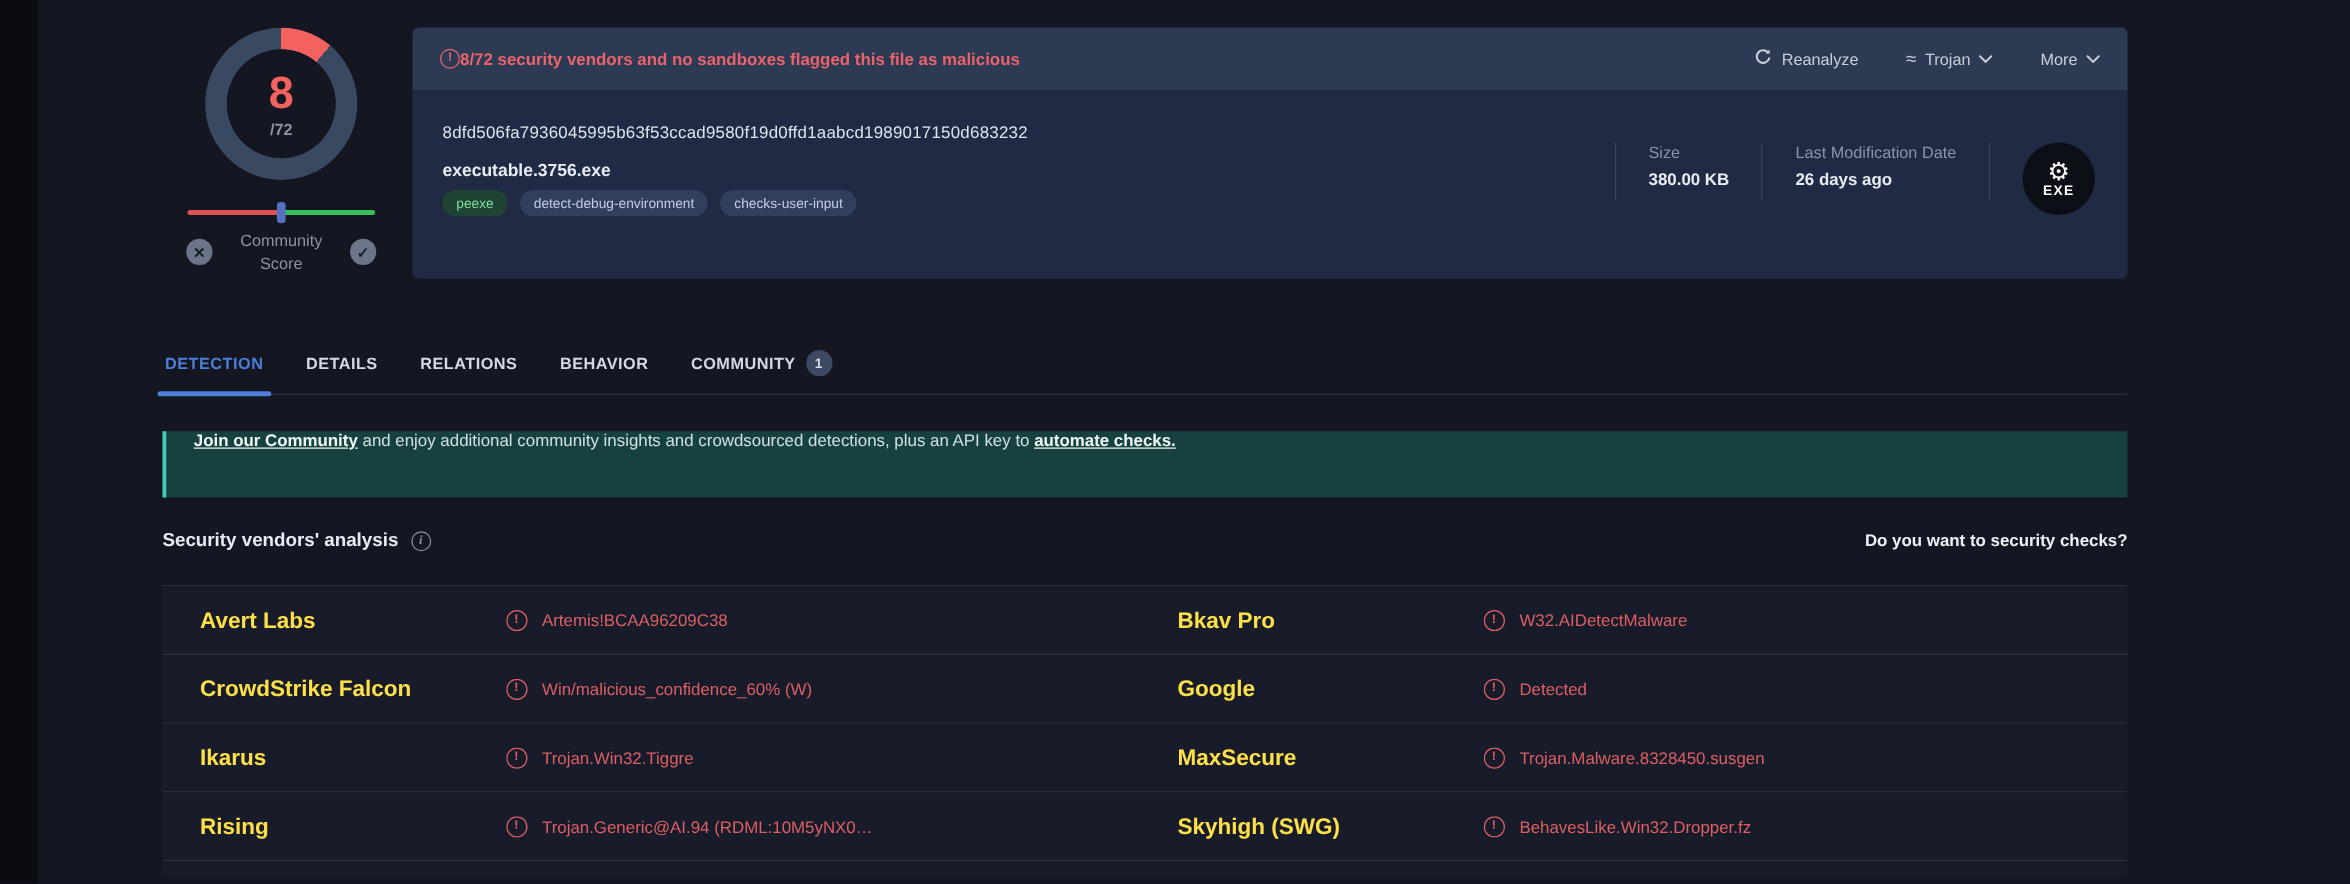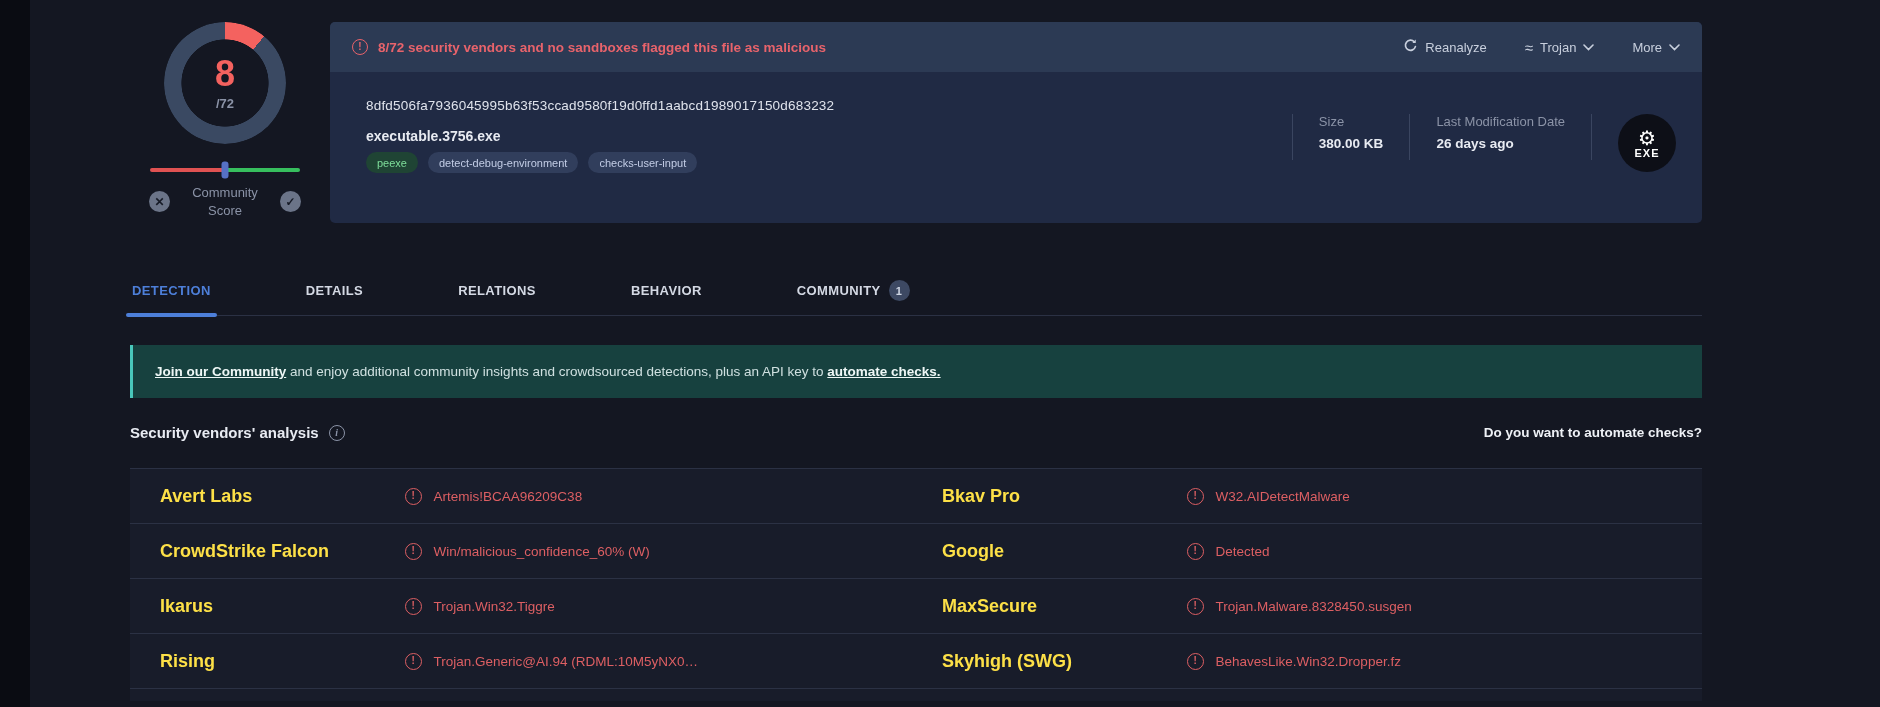--- a/index.html
+++ b/index.html
@@ -33,52 +33,52 @@
   .slider .marker{position:absolute;left:50%;top:50%;transform:translate(-50%,-50%);width:7px;height:17px;border-radius:3px;background:var(--slider-marker);}
   .community-row{display:flex;align-items:center;gap:14px;margin-top:12px;}
   .round-ico{width:21px;height:21px;border-radius:50%;background:#6b7488;color:#161a26;font-size:12px;font-weight:bold;display:flex;align-items:center;justify-content:center;}
   .community-label{color:var(--muted-text);font-size:13px;text-align:center;line-height:1.35;width:82px;}
 
   
   .card{position:absolute;left:330px;top:22px;width:1372px;height:201px;border-radius:5px;overflow:hidden;background:var(--card-body-bg);}
   .card-head{height:50px;background:var(--card-header-bg);display:flex;align-items:center;padding:0 22px;}
   .alert-ico{flex:0 0 auto;width:16px;height:16px;border:1.5px solid var(--accent-red);border-radius:50%;color:var(--accent-red);
     font-size:10px;font-weight:bold;display:inline-flex;align-items:center;justify-content:center;line-height:1;}
-  .head-msg{color:var(--accent-red);font-size:13.5px;font-weight:bold;margin-left:10px;flex:1;}
+  .head-msg{color:var(--accent-red);font-size:13.5px;font-weight:bold;margin-left:0;flex:1;}
   .head-actions{display:flex;align-items:center;gap:38px;color:#c8cfdd;font-size:13px;font-weight:normal;}
   .action{display:flex;align-items:center;gap:7px;cursor:pointer;}
   .similar-glyph{font-size:15px;line-height:1;}
   .chev svg{display:block;}
-  .card-body{display:flex;padding:26px 26px 0 36px;}
+  .card-body{display:flex;padding:26px 26px 0 24px;}
   .file-info{flex:1;min-width:0;}
   .hash{color:#dfe3ec;font-size:13.5px;letter-spacing:.2px;}
   .filename{color:var(--light-text);font-size:14px;font-weight:bold;margin-top:15px;}
   .tags{display:flex;gap:10px;margin-top:8px;}
   .tag{height:21px;padding:0 11px;border-radius:11px;font-size:11px;display:inline-flex;align-items:center;}
   .tag.green{background:var(--tag-green-bg);color:var(--tag-green-text);}
   .tag.gray{background:var(--tag-gray-bg);color:var(--tag-gray-text);}
   .meta{display:flex;align-items:flex-start;gap:0;margin-top:16px;}
   .vdiv{width:1px;height:46px;background:#3a4560;margin:0 0;}
   .meta-block{padding:0 26px;}
   .meta-label{color:var(--muted-text);font-size:13px;}
   .meta-value{color:var(--light-text);font-size:13.5px;font-weight:bold;margin-top:7px;}
   .exe-badge{width:58px;height:58px;border-radius:50%;background:#0d0f17;margin-left:26px;display:flex;flex-direction:column;align-items:center;justify-content:center;color:#fff;}
   .exe-badge .gear{font-size:20px;line-height:1;margin-bottom:-1px;}
   .exe-badge .ext{font-size:11px;font-weight:bold;letter-spacing:1px;}
 
   
-  .tabs{position:absolute;left:130px;top:272px;width:1572px;display:flex;gap:91px;border-bottom:1px solid var(--row-border);}
+  .tabs{position:absolute;left:130px;top:272px;width:1572px;display:flex;gap:30px;border-bottom:1px solid var(--row-border);}
   .tab{position:relative;padding:8px 2px 14px;color:#d4d9e4;font-size:13px;font-weight:bold;letter-spacing:.4px;display:flex;align-items:center;gap:8px;cursor:pointer;}
   .tab.active{color:var(--accent-blue);}
   .tab.active::after{content:"";position:absolute;left:-4px;right:-4px;bottom:-2px;height:4px;border-radius:2px;background:var(--accent-blue);}
   .tab .badge{width:21px;height:21px;border-radius:50%;background:#3d4963;color:#cfd6e4;font-size:11px;font-weight:bold;display:flex;align-items:center;justify-content:center;}
 
   
   .join-banner{position:absolute;left:130px;top:345px;width:1572px;height:53px;background:var(--teal-bg);border-left:3px solid var(--teal-border);
-    display:flex;align-items:center;padding:0 22px;color:#cfe0e0;font-size:13.5px;}
+    display:flex;align-items:flex-start;padding:0 22px;color:#cfe0e0;font-size:13.5px;}
   .join-banner a{color:#eef7f6;font-weight:bold;text-decoration:underline;cursor:pointer;}
 
   
   .section-head{position:absolute;left:130px;top:424px;width:1572px;display:flex;align-items:center;justify-content:space-between;}
   .sh-left{display:flex;align-items:center;gap:10px;}
   .sh-title{color:var(--light-text);font-size:15px;font-weight:bold;}
   .info-ico{width:16px;height:16px;border:1.4px solid #8b93a7;border-radius:50%;color:#8b93a7;font-size:10px;font-weight:bold;
     display:inline-flex;align-items:center;justify-content:center;font-family:"Liberation Serif",serif;font-style:italic;}
   .sh-right{color:#eef1f6;font-size:13.5px;font-weight:bold;cursor:pointer;}
 
@@ -202,21 +202,21 @@
     <span>
       <a>Join our Community</a><span> and enjoy additional community insights and crowdsourced detections, plus an API key to </span><a>automate checks.</a>
     </span>
   </div>
 
   <div class="section-head">
     <div class="sh-left">
       <span class="sh-title">Security vendors' analysis</span>
       <span class="info-ico">i</span>
     </div>
-    <div class="sh-right">Do you want to automate checks?</div>
+    <div class="sh-right">Do you want to security checks?</div>
   </div>
 
   <div class="vtable">
 
     <div class="vrow">
       <div class="vcell vendor">Avert Labs</div>
       <div class="vcell detect">
         <span class="det-ico">!</span>
         <span>Artemis!BCAA96209C38</span>
       </div>

